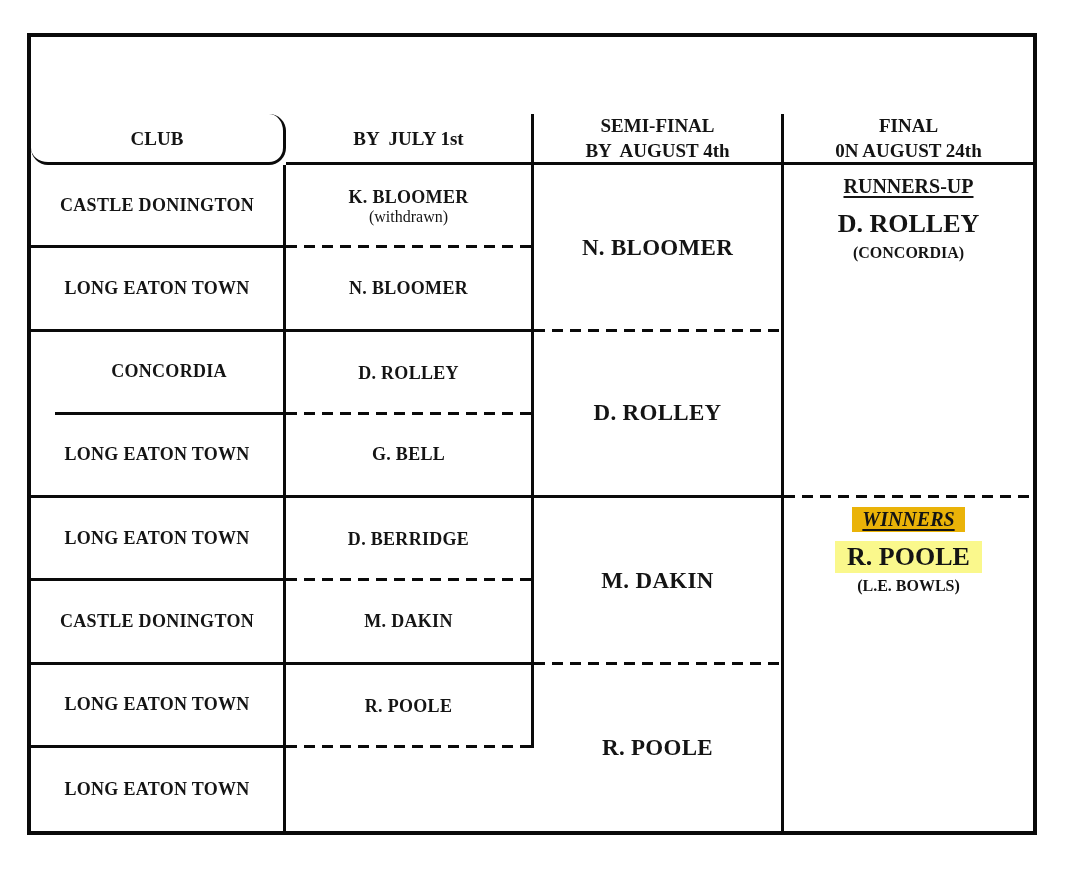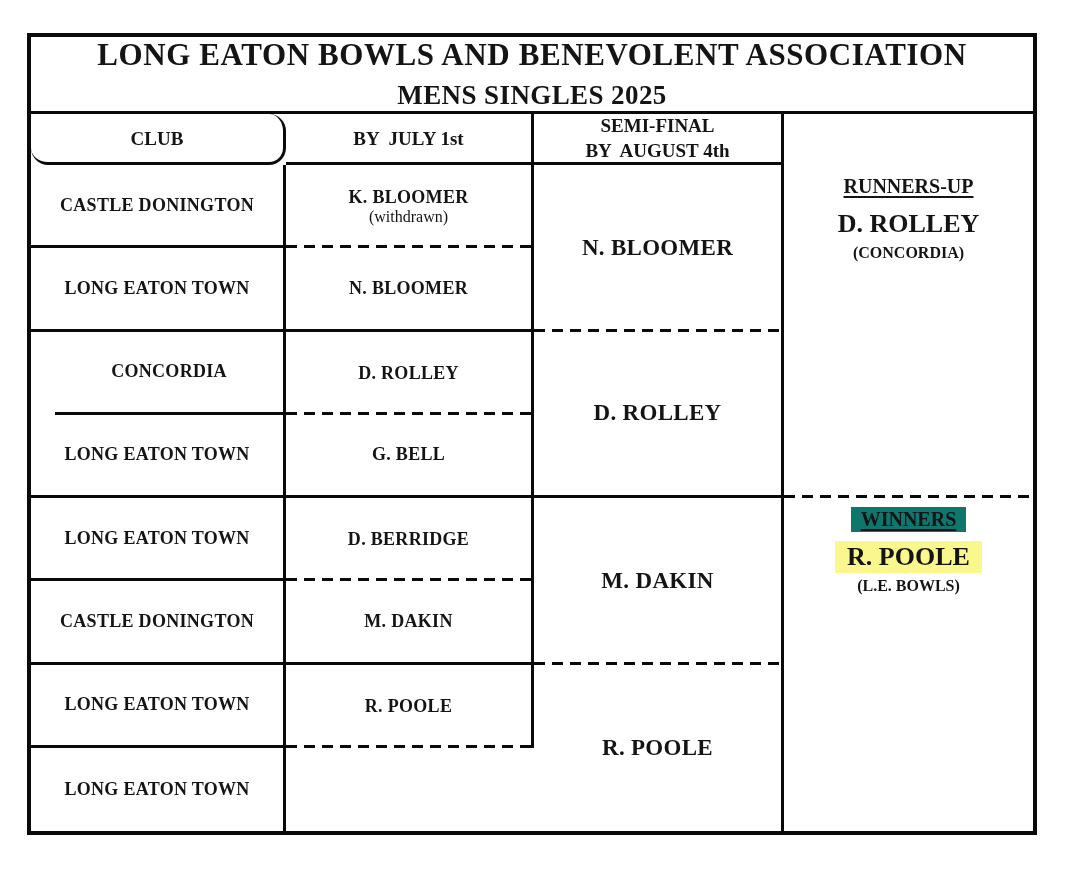--- a/index.html
+++ b/index.html
@@ -45,34 +45,34 @@
     padding: 1px 10px;
   }
   .final-name { font-weight: bold; font-size: 26px; margin-top: 9px; padding: 1px 12px; }
   .final-club { font-weight: bold; font-size: 16px; margin-top: 4px; }
 </style>
 </head>
 <body>
 
 <div class="sheet">
 
-  <div class="cell title-cell">
-    <div class="title-1">LONG EATON BOWLS AND BENEVOLENT ASSOCIATION</div>
-    <div class="title-2">MENS SINGLES 2025</div>
-  </div>
 
   <div class="cell hdr col-r solid-b" style="grid-column:1; grid-row:2;border-radius:17px;">
     <span class="h1">CLUB</span>
   </div>
   <div class="cell hdr col-r solid-b" style="grid-column:2; grid-row:2;">
     <span class="h2">BY  JULY 1st</span>
   </div>
   <div class="cell hdr col-r solid-b" style="grid-column:3; grid-row:2;">
     <span class="h1">SEMI-FINAL</span>
     <span class="h2">BY  AUGUST 4th</span>
+  </div>
+  <div class="cell hdr solid-b" style="grid-column:4; grid-row:2;">
+    <span class="h1">FINAL</span>
+    <span class="h2">0N AUGUST 24th</span>
   </div>
 
   <div class="cell c-club col-r solid-b" style="grid-column:1; grid-row:3;">CASTLE DONINGTON</div>
   <div class="cell c-club col-r solid-b" style="grid-column:1; grid-row:4;">LONG EATON TOWN</div>
   <div class="cell c-club col-r solid-b" style="grid-column:1; grid-row:5;margin-left:24px;">CONCORDIA</div>
   <div class="cell c-club col-r solid-b" style="grid-column:1; grid-row:6;">LONG EATON TOWN</div>
   <div class="cell c-club col-r solid-b" style="grid-column:1; grid-row:7;">LONG EATON TOWN</div>
   <div class="cell c-club col-r solid-b" style="grid-column:1; grid-row:8;">CASTLE DONINGTON</div>
   <div class="cell c-club col-r solid-b" style="grid-column:1; grid-row:9;">LONG EATON TOWN</div>
   <div class="cell c-club col-r" style="grid-column:1; grid-row:10;">LONG EATON TOWN</div>
@@ -92,18 +92,18 @@
   <div class="cell c-semi col-r solid-b" style="grid-column:3; grid-row:5 / span 2;">D. ROLLEY</div>
   <div class="cell c-semi col-r dash-b" style="grid-column:3; grid-row:7 / span 2;">M. DAKIN</div>
   <div class="cell c-semi col-r" style="grid-column:3; grid-row:9 / span 2;">R. POOLE</div>
 
   <div class="cell final-cell dash-b" style="grid-column:4; grid-row:3 / span 4;">
     <div class="final-label">RUNNERS-UP</div>
     <div class="final-name">D. ROLLEY</div>
     <div class="final-club">(CONCORDIA)</div>
   </div>
   <div class="cell final-cell" style="grid-column:4; grid-row:7 / span 4;">
-    <div class="final-label" style="background-color: #0f766e;">WINNERS</div>
+    <div class="final-label" style="background-color: #eab308; font-style: italic;">WINNERS</div>
     <div class="final-name" style="background-color: rgb(250, 248, 140);">R. POOLE</div>
     <div class="final-club">(L.E. BOWLS)</div>
   </div>
 
 </div>
 
 </body></html>

